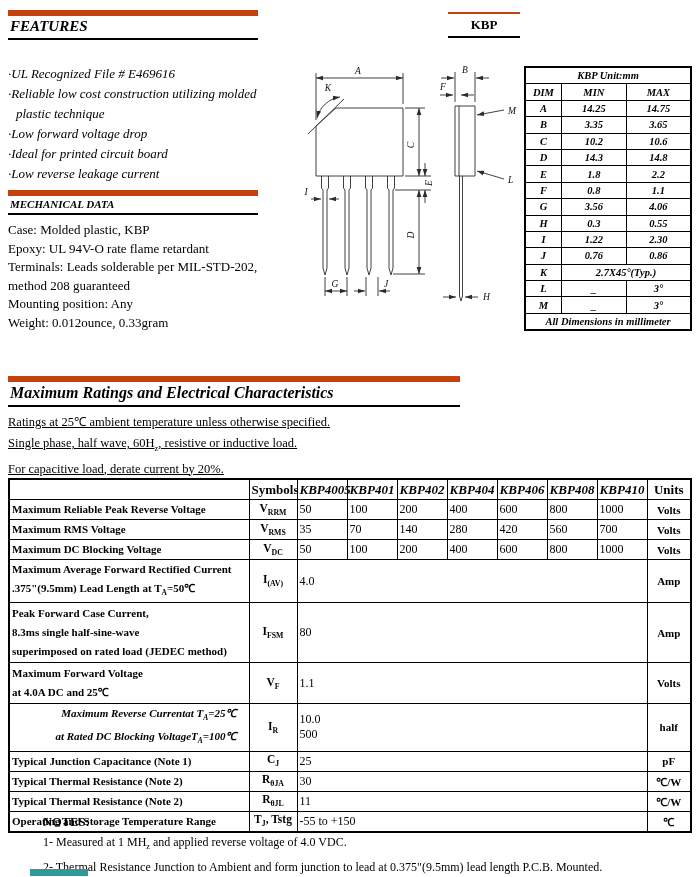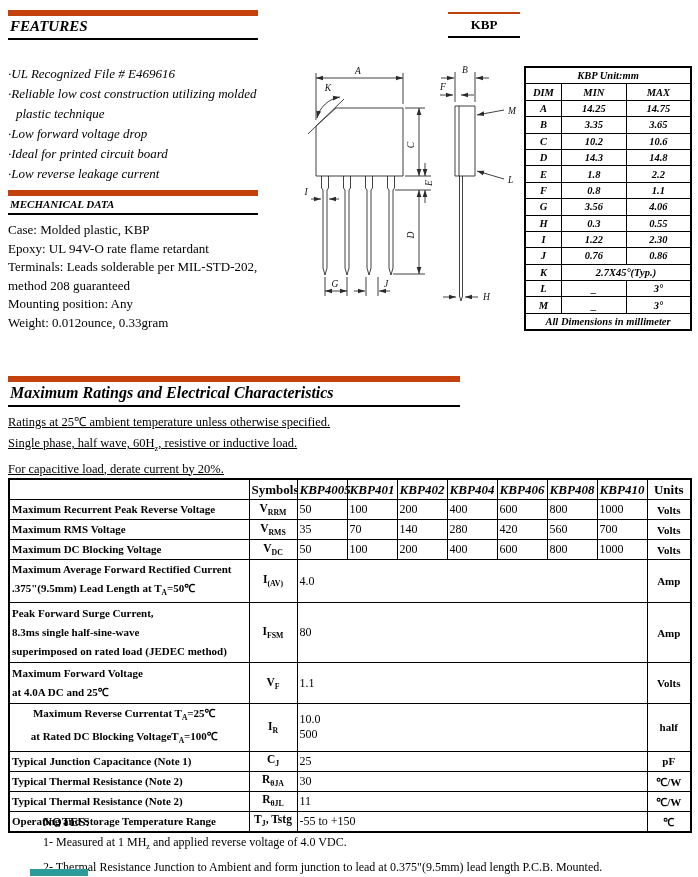--- a/index.html
+++ b/index.html
@@ -50,21 +50,21 @@
   .char-table td,.char-table th{border:1px solid #000;padding:0 2px;vertical-align:middle;}
   .char-table th{font-size:13px;height:19px;}
   .model-h{font-style:italic;}
   .param{font-weight:bold;font-size:11px;text-align:left;padding-left:4px;line-height:19px;}
   .sym{font-weight:bold;font-size:11.5px;text-align:center;}
   .val{font-size:12px;}
   .unit{font-weight:bold;font-size:11px;text-align:center;}
   .row-s td{height:19px;}
   .row-d td{height:40px;}
   .row-t td{height:59px;}
-  .cond-line{display:flex;justify-content:center;padding-right:10px;}
+  .cond-line{display:flex;justify-content:flex-end;padding-right:10px;font-style:italic;}
   sub{font-size:0.68em;}
 
   
   .notes{position:absolute;left:8px;top:812px;width:680px;font-size:12px;line-height:20px;margin-left:35px;}
   .notes-title{font-weight:bold;font-size:12.5px;}
 
   
   .accent-bar{position:absolute;left:30px;top:869px;width:58px;height:7px;}
 </style>
 </head>
@@ -293,21 +293,21 @@
       <th class="model-h">KBP401</th>
       <th class="model-h">KBP402</th>
       <th class="model-h">KBP404</th>
       <th class="model-h">KBP406</th>
       <th class="model-h">KBP408</th>
       <th class="model-h">KBP410</th>
       <th>Units</th>
     </tr>
 
     <tr class="row-s">
-      <td class="param">Maximum Recurrent Peak Reverse Voltage</td>
+      <td class="param">Maximum Reliable Peak Reverse Voltage</td>
       <td class="sym"><span>V</span><sub>RRM</sub></td>
       <td class="val">50</td>
       <td class="val">100</td>
       <td class="val">200</td>
       <td class="val">400</td>
       <td class="val">600</td>
       <td class="val">800</td>
       <td class="val">1000</td>
       <td class="unit">Volts</td>
     </tr>
@@ -343,21 +343,21 @@
         <div>Maximum Average Forward Rectified Current</div>
         <div><span>.375"(9.5mm) Lead Length at T</span><sub>A</sub><span>=50℃</span></div>
       </td>
       <td class="sym"><span>I</span><sub>(AV)</sub></td>
       <td class="val" colspan="7">4.0</td>
       <td class="unit">Amp</td>
     </tr>
 
     <tr class="row-t">
       <td class="param">
-        <div>Peak Forward Surge Current,</div>
+        <div>Peak Forward Case Current,</div>
         <div>8.3ms single half-sine-wave</div>
         <div>superimposed on rated load (JEDEC method)</div>
       </td>
       <td class="sym"><span>I</span><sub>FSM</sub></td>
       <td class="val" colspan="7">80</td>
       <td class="unit">Amp</td>
     </tr>
 
     <tr class="row-d">
       <td class="param">

